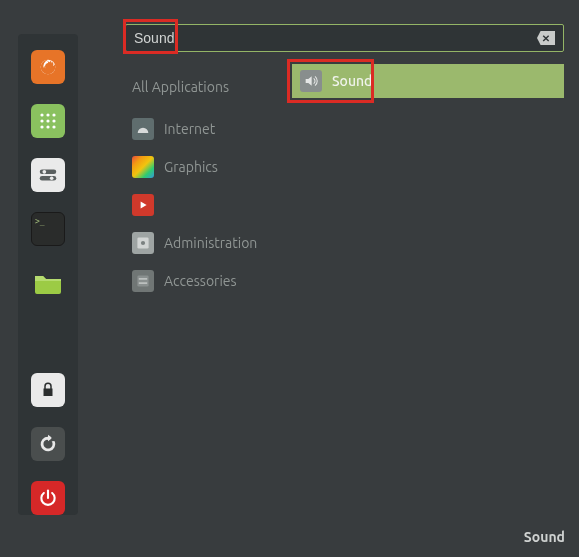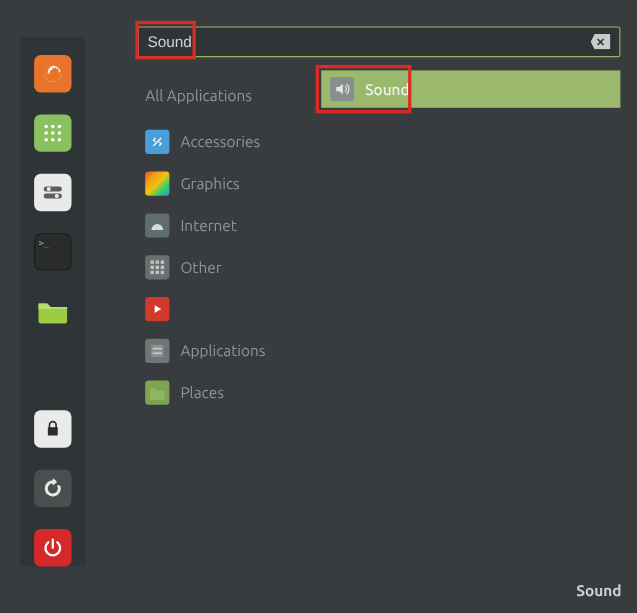--- a/index.html
+++ b/index.html
@@ -175,81 +175,56 @@
   <input class="search-input" type="text" value="Sound" style="">
   <div class="clear-btn">✕</div>
 </div>
 <div class="search-hl"></div>
 
 <div class="categories">
   <div class="cat-item all">
     <span>All Applications</span>
   </div>
   <div class="cat-item">
-    <div class="cat-icon ci-accessories">
-        <svg width="14" height="14" viewBox="0 0 24 24">
-          <path d="M6 18L18 6M9 6l-3 3 3 3M15 18l3-3-3-3" stroke="#fff" stroke-width="2" fill="none"></path>
-        </svg>
-      </div>
-    <span>Accessories</span>
-  </div>
-  <div class="cat-item">
-    <div class="cat-icon ci-graphics"></div>
-    <span>Graphics</span>
-  </div>
-  <div class="cat-item">
     <div class="cat-icon ci-internet">
         <svg width="16" height="12" viewBox="0 0 24 16">
           <path d="M4 14a8 8 0 0 1 16 0z" fill="#d7dada"></path>
         </svg>
       </div>
     <span>Internet</span>
   </div>
   <div class="cat-item">
-    <div class="cat-icon ci-other">
-        <svg width="14" height="14" viewBox="0 0 18 18">
-          <g fill="#bfc3c2">
-            <rect x="1" y="1" width="4" height="4"></rect>
-            <rect x="7" y="1" width="4" height="4"></rect>
-            <rect x="13" y="1" width="4" height="4"></rect>
-            <rect x="1" y="7" width="4" height="4"></rect>
-            <rect x="7" y="7" width="4" height="4"></rect>
-            <rect x="13" y="7" width="4" height="4"></rect>
-            <rect x="1" y="13" width="4" height="4"></rect>
-            <rect x="7" y="13" width="4" height="4"></rect>
-            <rect x="13" y="13" width="4" height="4"></rect>
-          </g>
-        </svg>
-      </div>
-    <span>Other</span>
+    <div class="cat-icon ci-graphics"></div>
+    <span>Graphics</span>
   </div>
   <div class="cat-item">
     <div class="cat-icon ci-sound">
         <svg width="12" height="12" viewBox="0 0 20 20">
           <path d="M6 4l10 6-10 6z" fill="#fff"></path>
         </svg>
       </div>
+  </div>
+  <div class="cat-item">
+    <div class="cat-icon ci-admin">
+        <svg width="14" height="14" viewBox="0 0 20 20">
+          <rect x="2" y="2" width="16" height="16" rx="2" fill="#d2d5d4"></rect>
+          <circle cx="10" cy="10" r="3" fill="#7b8180"></circle>
+        </svg>
+      </div>
+    <span>Administration</span>
   </div>
   <div class="cat-item">
     <div class="cat-icon ci-prefs">
         <svg width="14" height="14" viewBox="0 0 20 20">
           <rect x="2" y="2" width="16" height="16" rx="2" fill="#8a908f"></rect>
           <rect x="4" y="6" width="12" height="2" fill="#c9cccb"></rect>
           <rect x="4" y="12" width="12" height="2" fill="#c9cccb"></rect>
         </svg>
       </div>
-    <span>Applications</span>
-  </div>
-  <div class="cat-item">
-    <div class="cat-icon ci-places">
-        <svg width="16" height="14" viewBox="0 0 24 20">
-          <path d="M2 4h7l2 3h11v11a2 2 0 0 1-2 2H4a2 2 0 0 1-2-2z" fill="#8fb760"></path>
-        </svg>
-      </div>
-    <span>Places</span>
+    <span>Accessories</span>
   </div>
 </div>
 
 <div class="result-panel">
   <div class="result-item">
     <div class="result-icon">
       <svg width="16" height="16" viewBox="0 0 24 24">
           <path d="M4 9h4l5-4v14l-5-4H4z" fill="#e4e6e5"></path>
           <path d="M16 8a5 5 0 0 1 0 8M18 5a9 9 0 0 1 0 14" stroke="#e4e6e5" stroke-width="1.6" fill="none"></path>
         </svg>

